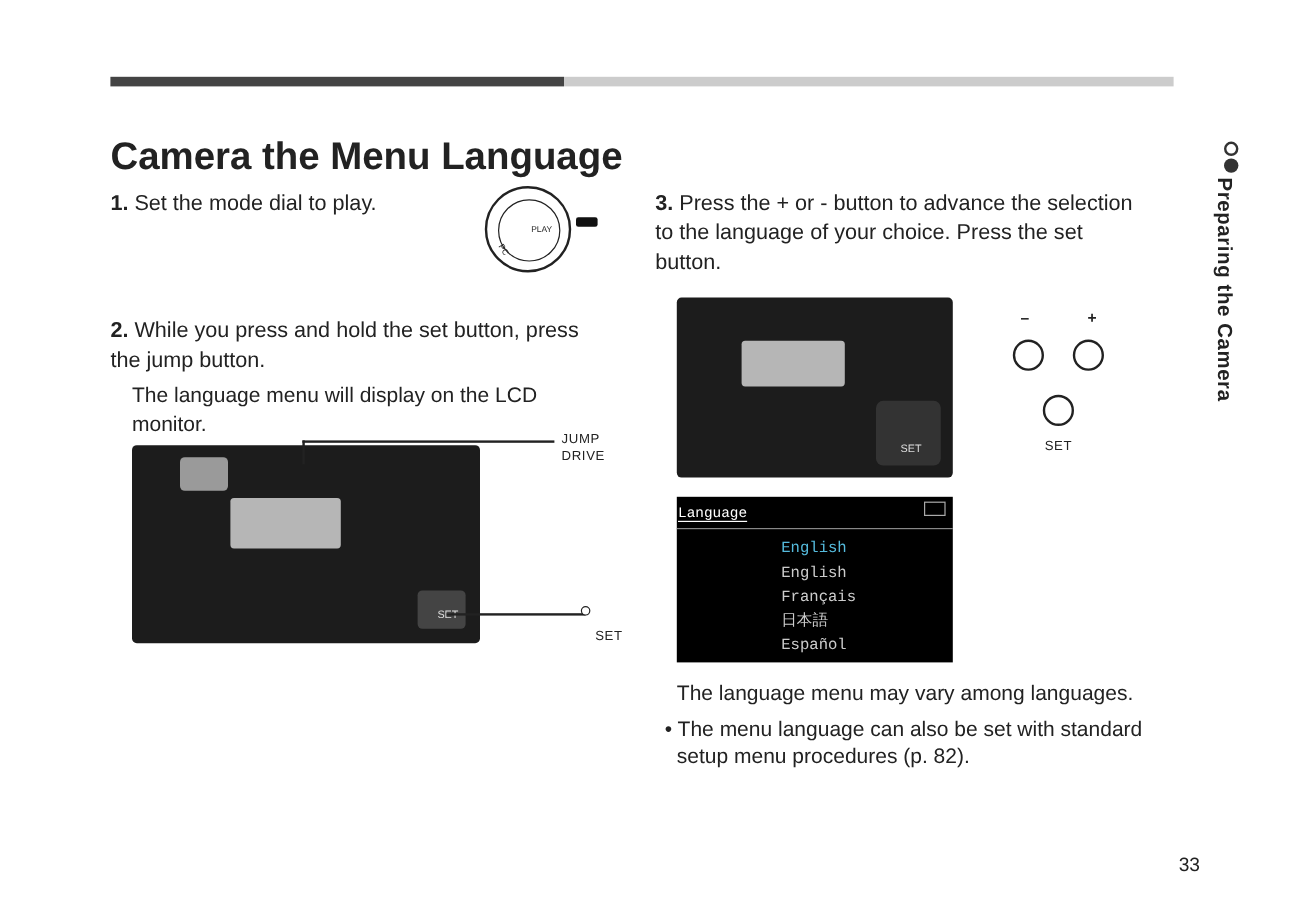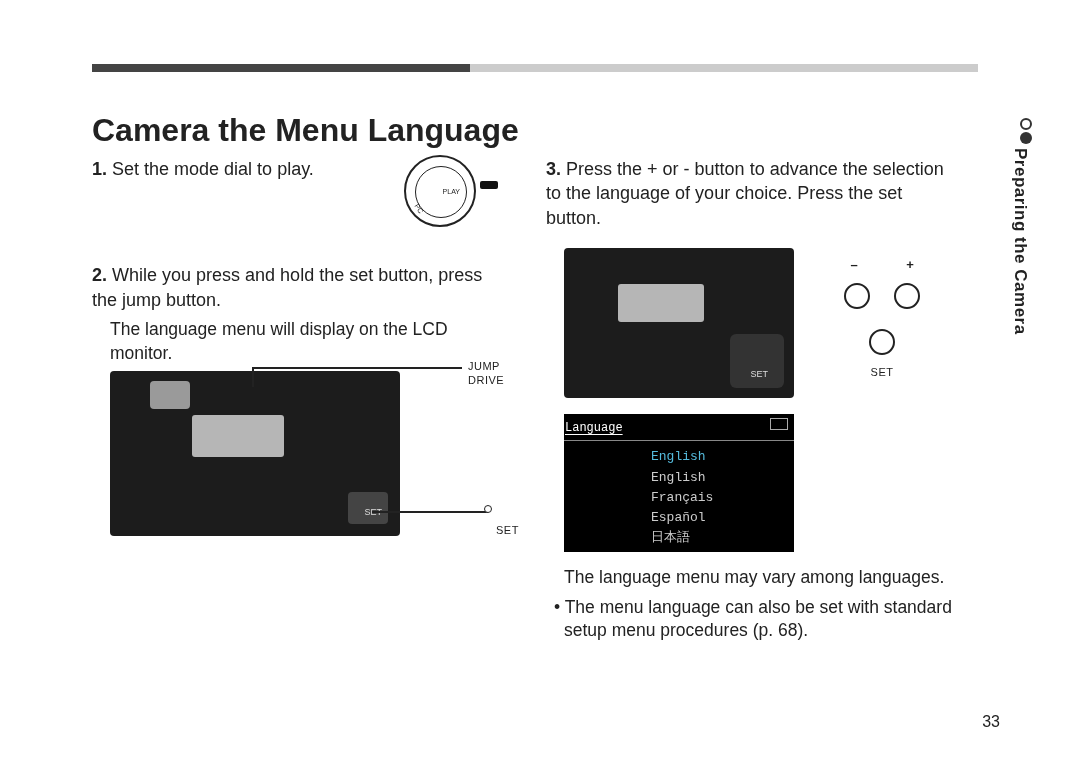--- a/index.html
+++ b/index.html
@@ -195,27 +195,27 @@
       </div>
 
       <div class="lcd">
         <div class="lcd-corner"></div>
         <div class="lcd-title">Language</div>
         <div class="lcd-hr"></div>
         <ul>
           <li class="sel">English</li>
           <li>English</li>
           <li>Français</li>
+          <li>日本語</li>
           <li>Español</li>
-          <li>日本語</li>
         </ul>
       </div>
 
       <p class="caption" style="margin-top:14px;">The language menu may vary among languages.</p>
-      <p class="bullet">• The menu language can also be set with standard setup menu procedures (p. 68).</p>
+      <p class="bullet">• The menu language can also be set with standard setup menu procedures (p. 82).</p>
     </div>
   </div>
 
   <div class="side-dots">
     <div class="dot-open"></div>
     <div class="dot-fill"></div>
   </div>
   <div class="side-tab">Preparing the Camera</div>
 
   <div class="page-number">33</div>

